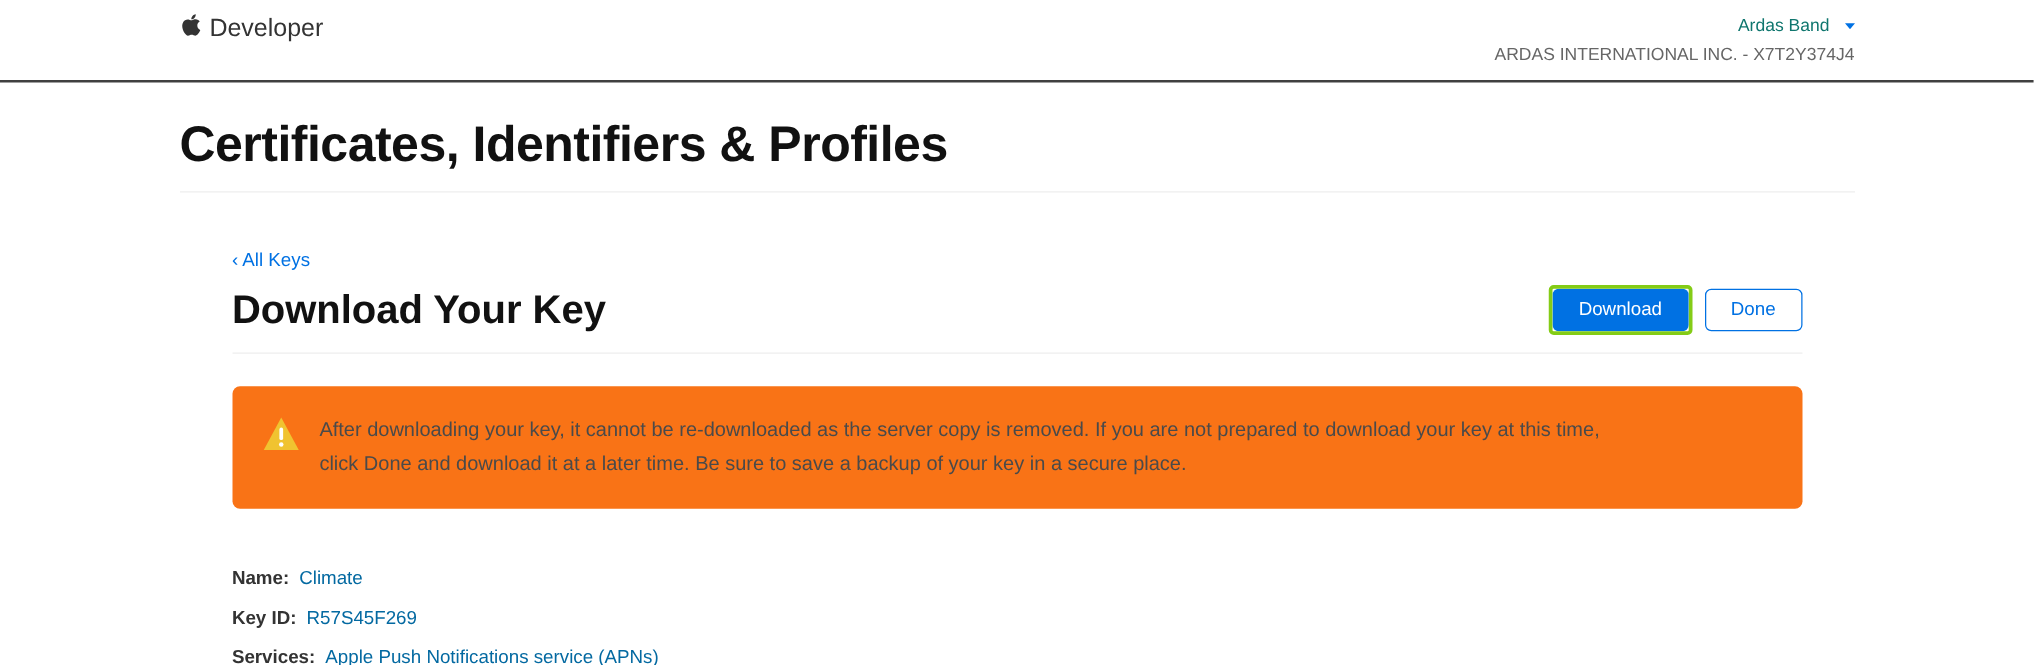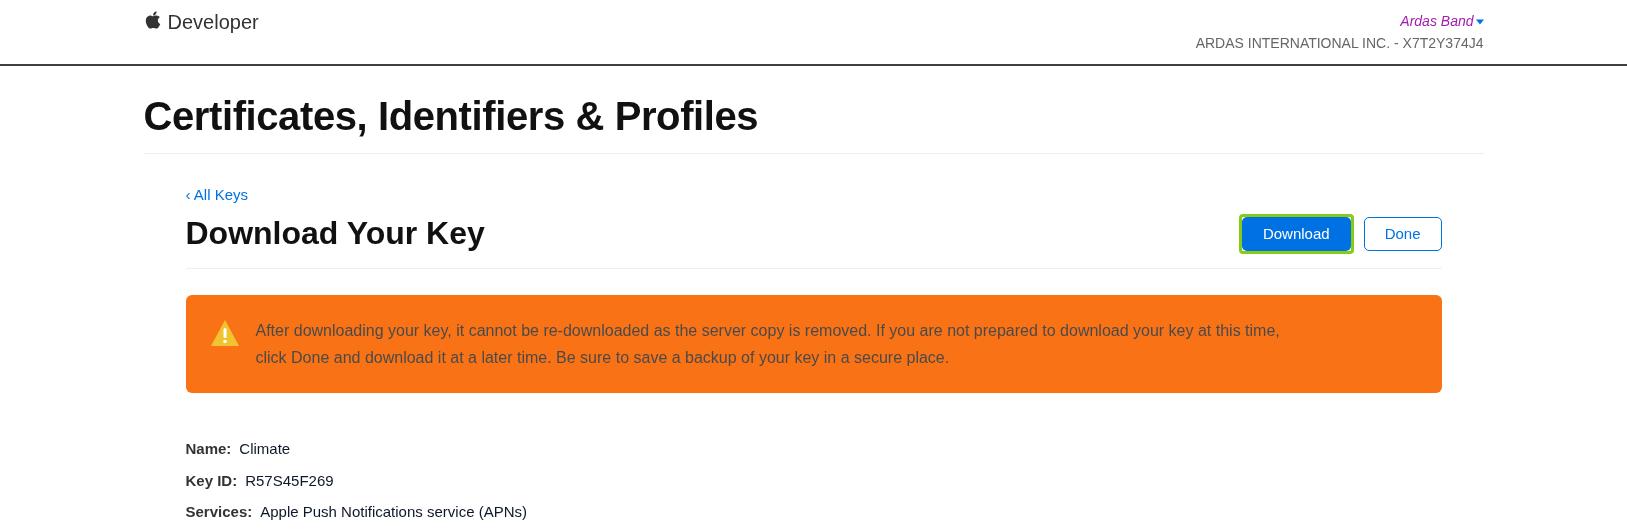--- a/index.html
+++ b/index.html
@@ -31,27 +31,26 @@
       font-size: 20px;
       font-weight: 500;
       color: #333;
     }
     .brand svg { width: 18px; height: 20px; }
     .org {
       text-align: right;
       line-height: 1.4;
     }
     .org-user {
-      color: #a21caf;
+      color: #0f766e;
       font-size: 14px;
       display: inline-flex;
       align-items: center;
-      gap: 2px;
+      gap: 12px;
       cursor: pointer;
-      font-style: italic;
     }
     .org-user svg { width: 8px; height: 8px; fill: #0071e3; }
     .org-team {
       color: #666;
       font-size: 14px;
       margin-top: 2px;
     }
     .page-inner {
       max-width: 1340px;
       margin: 0 auto;
@@ -66,21 +65,21 @@
       border-bottom: 1px solid #eee;
     }
     .content {
       padding: 0 42px;
     }
     .back-link {
       color: #0071e3;
       font-size: 15px;
       text-decoration: none;
       display: inline-block;
-      margin-top: 32px;
+      margin-top: 46px;
       cursor: pointer;
     }
     .sub-header {
       display: flex;
       align-items: center;
       justify-content: space-between;
       margin-top: 10px;
       padding-bottom: 14px;
       border-bottom: 1px solid #eee;
     }
@@ -137,21 +136,21 @@
       max-width: 1030px;
     }
     .details {
       margin-top: 40px;
       font-size: 15px;
       color: #333;
       line-height: 2.1;
     }
     .details .row { display: flex; gap: 8px; }
     .details .label { font-weight: 600; color: #333; min-width: 0; }
-    .details .value { color: #0f172a; }
+    .details .value { color: #0369a1; }
   </style>
 </head>
 <body>
 
 <div class="top-bar">
   <div class="top-inner">
     <div class="brand">
       <span>
         <svg viewBox="0 0 170 170" fill="#333">
           <path d="M150.37 130.25c-2.45 5.66-5.35 10.87-8.71 15.66-4.58 6.53-8.33 11.05-11.22 13.56-4.48 4.12-9.28 6.23-14.42 6.35-3.69 0-8.14-1.05-13.32-3.18-5.19-2.12-9.96-3.17-14.34-3.17-4.58 0-9.49 1.05-14.75 3.17-5.26 2.13-9.49 3.24-12.71 3.35-4.93.2-9.85-1.97-14.76-6.52-3.13-2.73-7.03-7.41-11.73-14.04-5.03-7.08-9.17-15.29-12.41-24.65-3.47-10.11-5.21-19.9-5.21-29.38 0-10.86 2.35-20.22 7.04-28.07 3.69-6.3 8.6-11.27 14.76-14.92 6.15-3.65 12.8-5.51 19.97-5.63 3.91 0 9.05 1.21 15.44 3.59 6.37 2.39 10.47 3.6 12.26 3.6 1.34 0 5.89-1.42 13.57-4.24 7.27-2.62 13.41-3.71 18.44-3.28 13.62 1.1 23.86 6.47 30.68 16.15-12.18 7.38-18.21 17.72-18.09 31 .11 10.34 3.86 18.94 11.23 25.77 3.34 3.17 7.07 5.62 11.22 7.36-.9 2.61-1.85 5.11-2.86 7.52zM119.11 7.24c0 8.1-2.96 15.67-8.86 22.67-7.12 8.32-15.73 13.13-25.07 12.37-.12-.97-.19-1.99-.19-3.07 0-7.78 3.39-16.1 9.4-22.9 3-3.45 6.82-6.31 11.45-8.6C110.46 5.46 114.83 4.21 118.95 4c.12 1.08.16 2.17.16 3.24z"></path>

